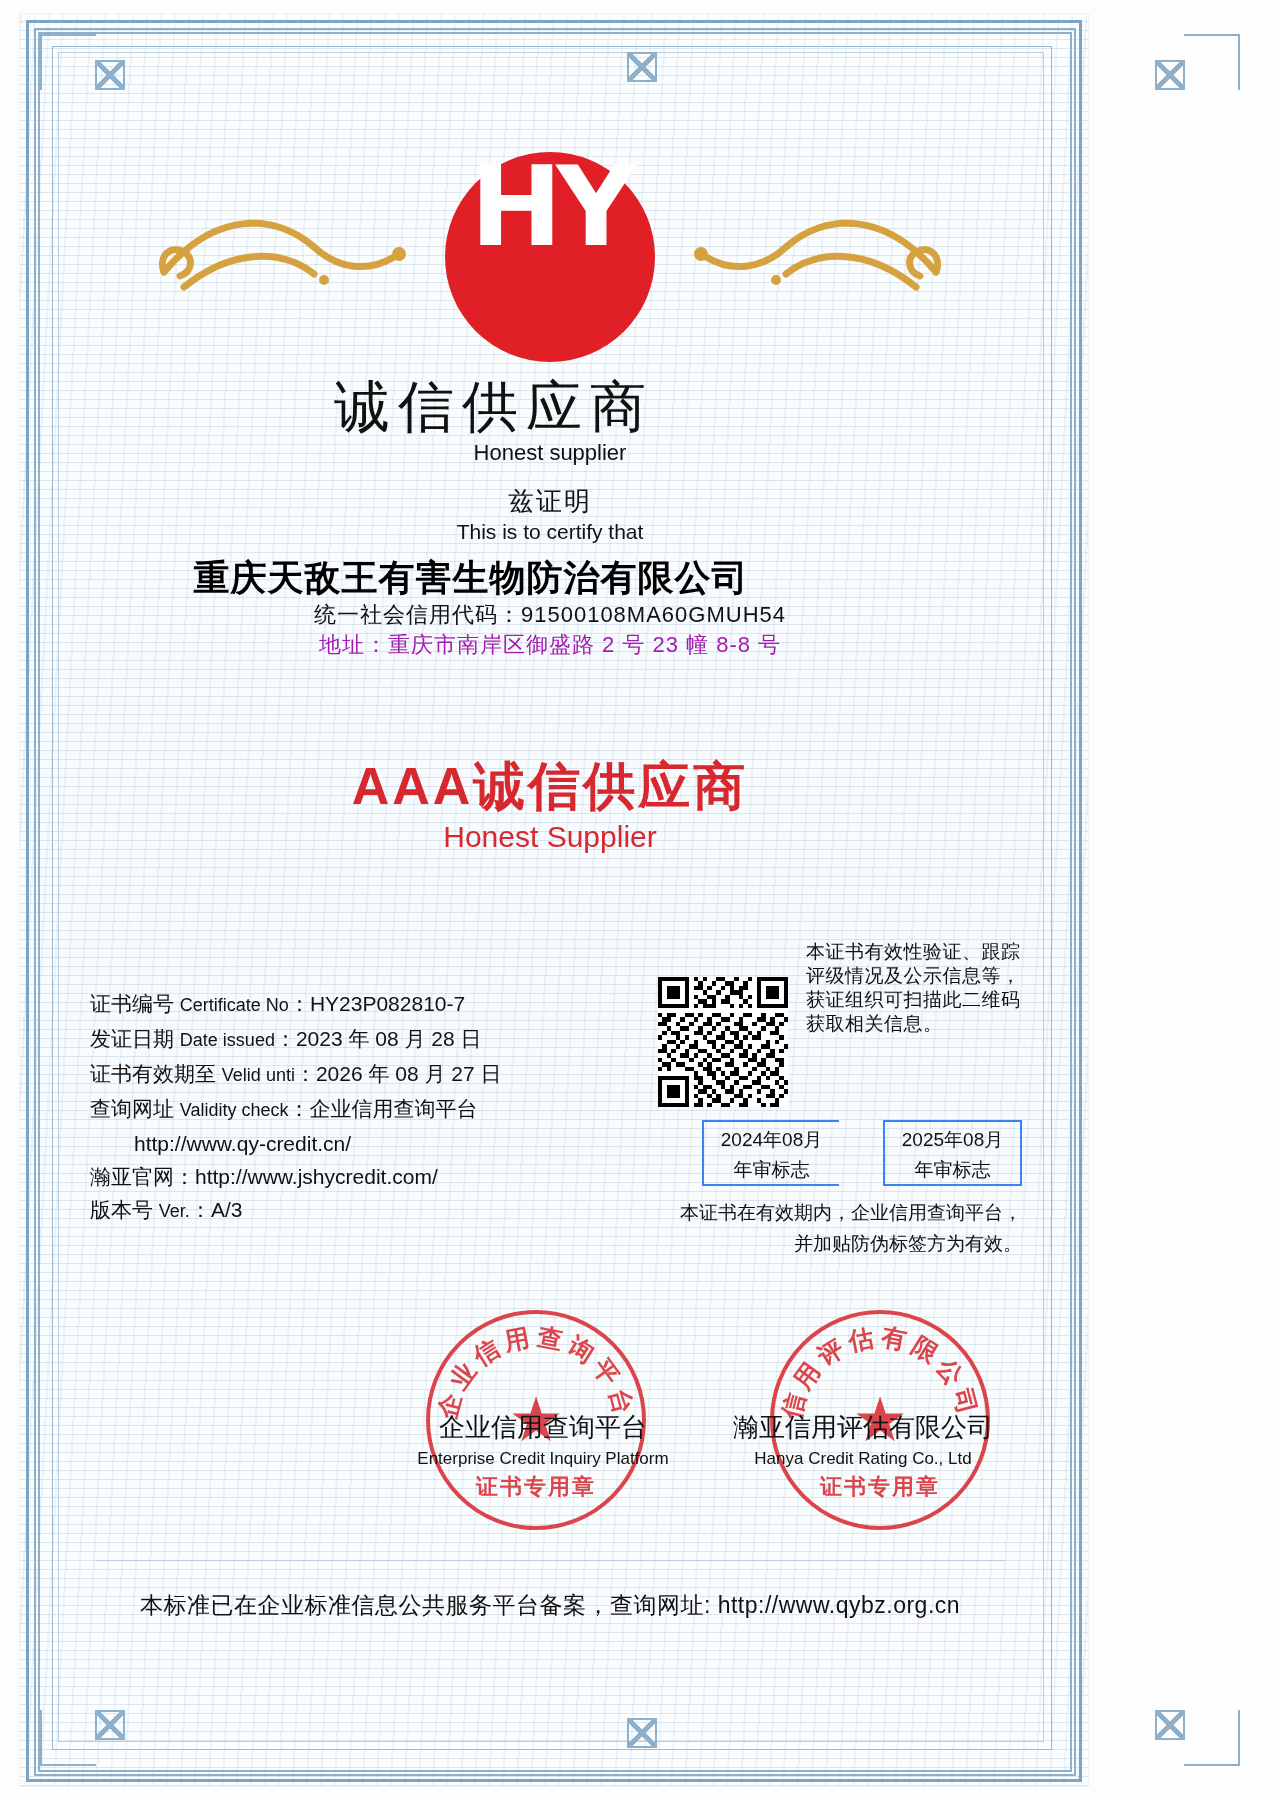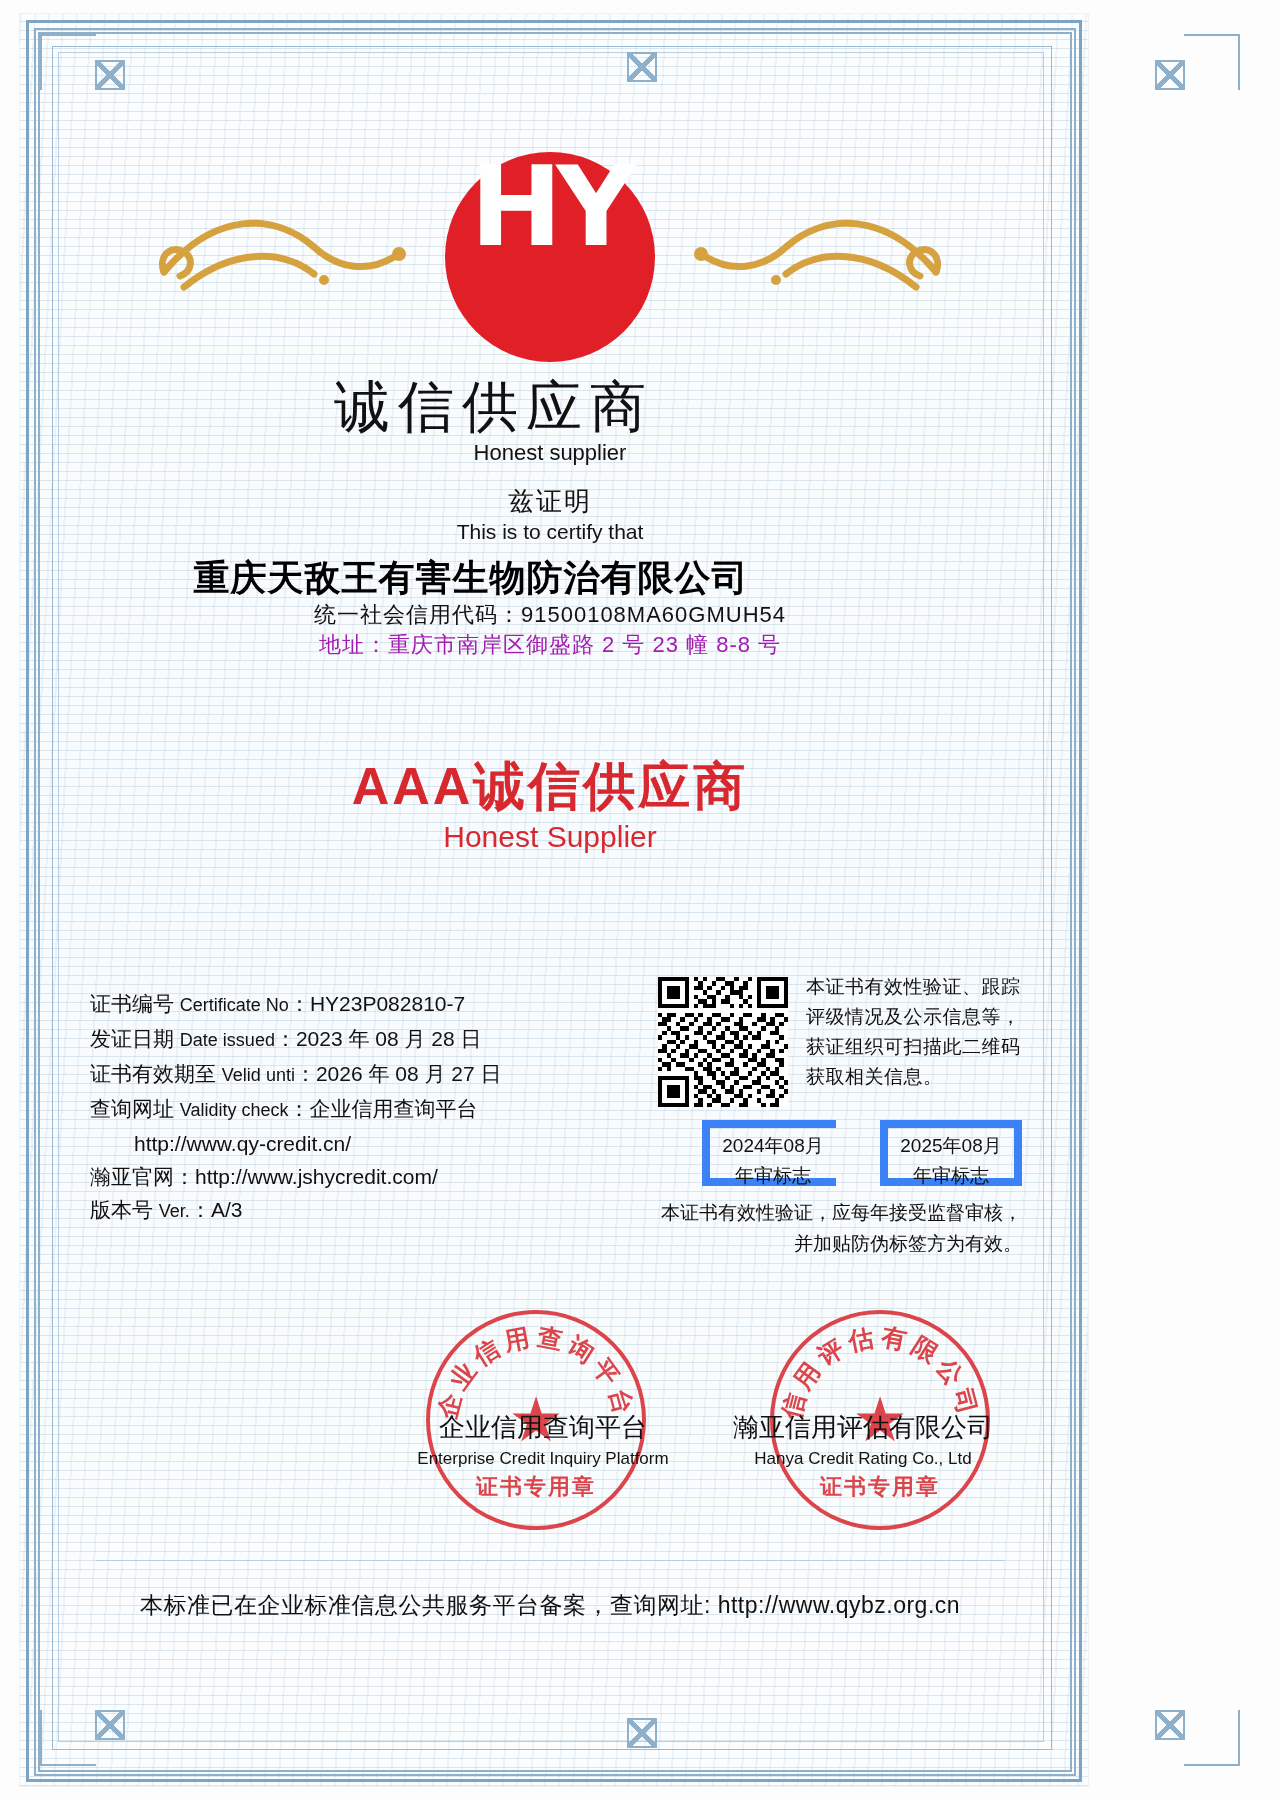--- a/index.html
+++ b/index.html
@@ -143,29 +143,29 @@
   .lbl-cn{font-size:21px;}
   .lbl-en{font-size:18px;}
   .details .url{font-size:21px;margin-left:44px;}
   
   .qr{
     position:absolute;top:925px;left:600px;width:130px;height:130px;
     background:#fff;
   }
   .qr svg{display:block;}
   .qr-note{
-    position:absolute;top:920px;left:748px;width:216px;
-    font-size:19px;color:#111;line-height:30px;letter-spacing:.5px;
+    position:absolute;top:888px;left:748px;width:216px;
+    font-size:19px;color:#111;line-height:24px;letter-spacing:.5px;
   }
   .stamp-boxes{
     position:absolute;top:1068px;left:600px;width:364px;height:66px;
     display:flex;gap:0;
   }
   .stamp-box{
-    flex:1;border:8px solid #3b82f6;text-align:center;
+    flex:1;border:2px solid #3b82f6;text-align:center;
     font-size:19px;color:#111;line-height:30px;padding-top:3px;
     box-sizing:border-box;
     margin-left:44px;
   }
   .stamp-box:first-child{border-right:none;}
   .annual-note{
     position:absolute;top:1145px;left:600px;width:364px;
     text-align:right;font-size:19px;color:#111;line-height:31px;
   }
   
@@ -527,21 +527,21 @@
         <div>2024年08月</div>
         <div>年审标志</div>
       </div>
       <div class="stamp-box">
         <div>2025年08月</div>
         <div>年审标志</div>
       </div>
     </div>
 
     <div class="annual-note">
-      <div>本证书有效性验证，应每年接受监督审核，</div>
+      <div>本证书在有效期内，企业信用查询平台，</div>
       <div>并加贴防伪标签方为有效。</div>
     </div>
 
     <div class="seal seal1">
       <svg class="arc" viewBox="0 0 212 212" aria-hidden="true">
         <defs>
             <path id="arc1" d="M 26,112 A 80,80 0 0 1 186,112"></path>
           </defs>
         <text font-size="25" fill="#d8282f" font-weight="bold" letter-spacing="5">
           <textPath href="#arc1" startOffset="50%" text-anchor="middle">企业信用查询平台</textPath>

